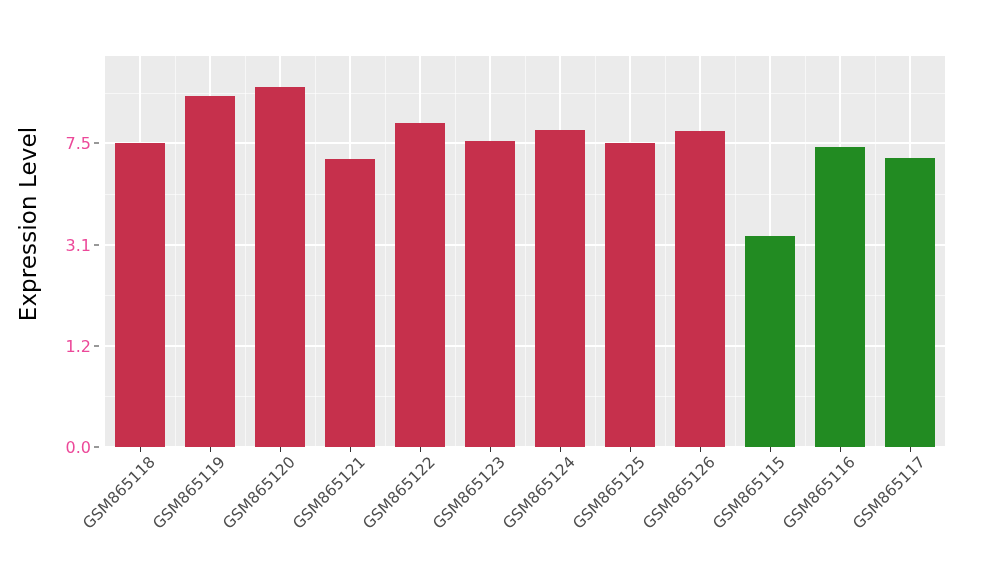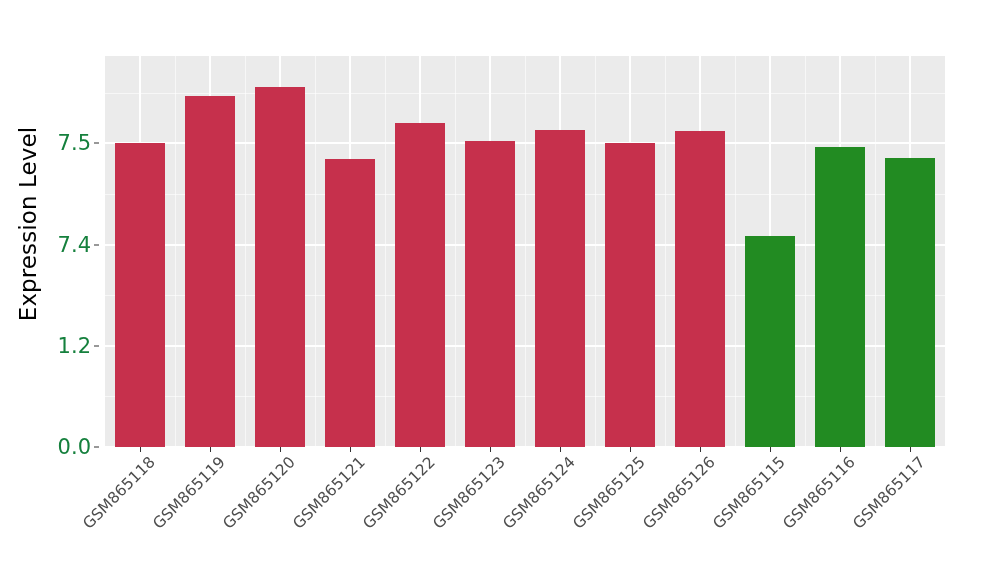--- a/index.html
+++ b/index.html
@@ -47,22 +47,22 @@
     position: absolute;
     left: 56px;
     top: 0;
     width: 43px;
     height: 580px;
   }
   .y-tick-label {
     position: absolute;
     right: 8px;
     transform: translateY(-50%);
-    font-size: 21px;
-    color: #15803d;
+    font-size: 16px;
+    color: #ec4899;
     white-space: nowrap;
     text-align: center;
   }
   .y-tick-mark {
     position: absolute;
     right: 0px;
     width: 5px;
     height: 1px;
     background: #333333;
     transform: translateY(-50%);
@@ -140,21 +140,21 @@
 
   <div id="y-axis-title">
     <span>Expression Level</span>
   </div>
 
   <div id="y-tick-labels">
       <div class="y-tick-label" style="top: 447px;">0.0</div>
       <div class="y-tick-mark" style="top: 447px;"></div>
       <div class="y-tick-label" style="top: 345.81px;">1.2</div>
       <div class="y-tick-mark" style="top: 345.81px;"></div>
-      <div class="y-tick-label" style="top: 244.619px;">7.4</div>
+      <div class="y-tick-label" style="top: 244.619px;">3.1</div>
       <div class="y-tick-mark" style="top: 244.619px;"></div>
       <div class="y-tick-label" style="top: 143.429px;">7.5</div>
       <div class="y-tick-mark" style="top: 143.429px;"></div>
     </div>
 
   <div id="panel">
       <div class="grid-minor-h" style="top: 340.405px;"></div>
       <div class="grid-minor-h" style="top: 239.214px;"></div>
       <div class="grid-minor-h" style="top: 138.024px;"></div>
       <div class="grid-minor-h" style="top: 36.8333px;"></div>

